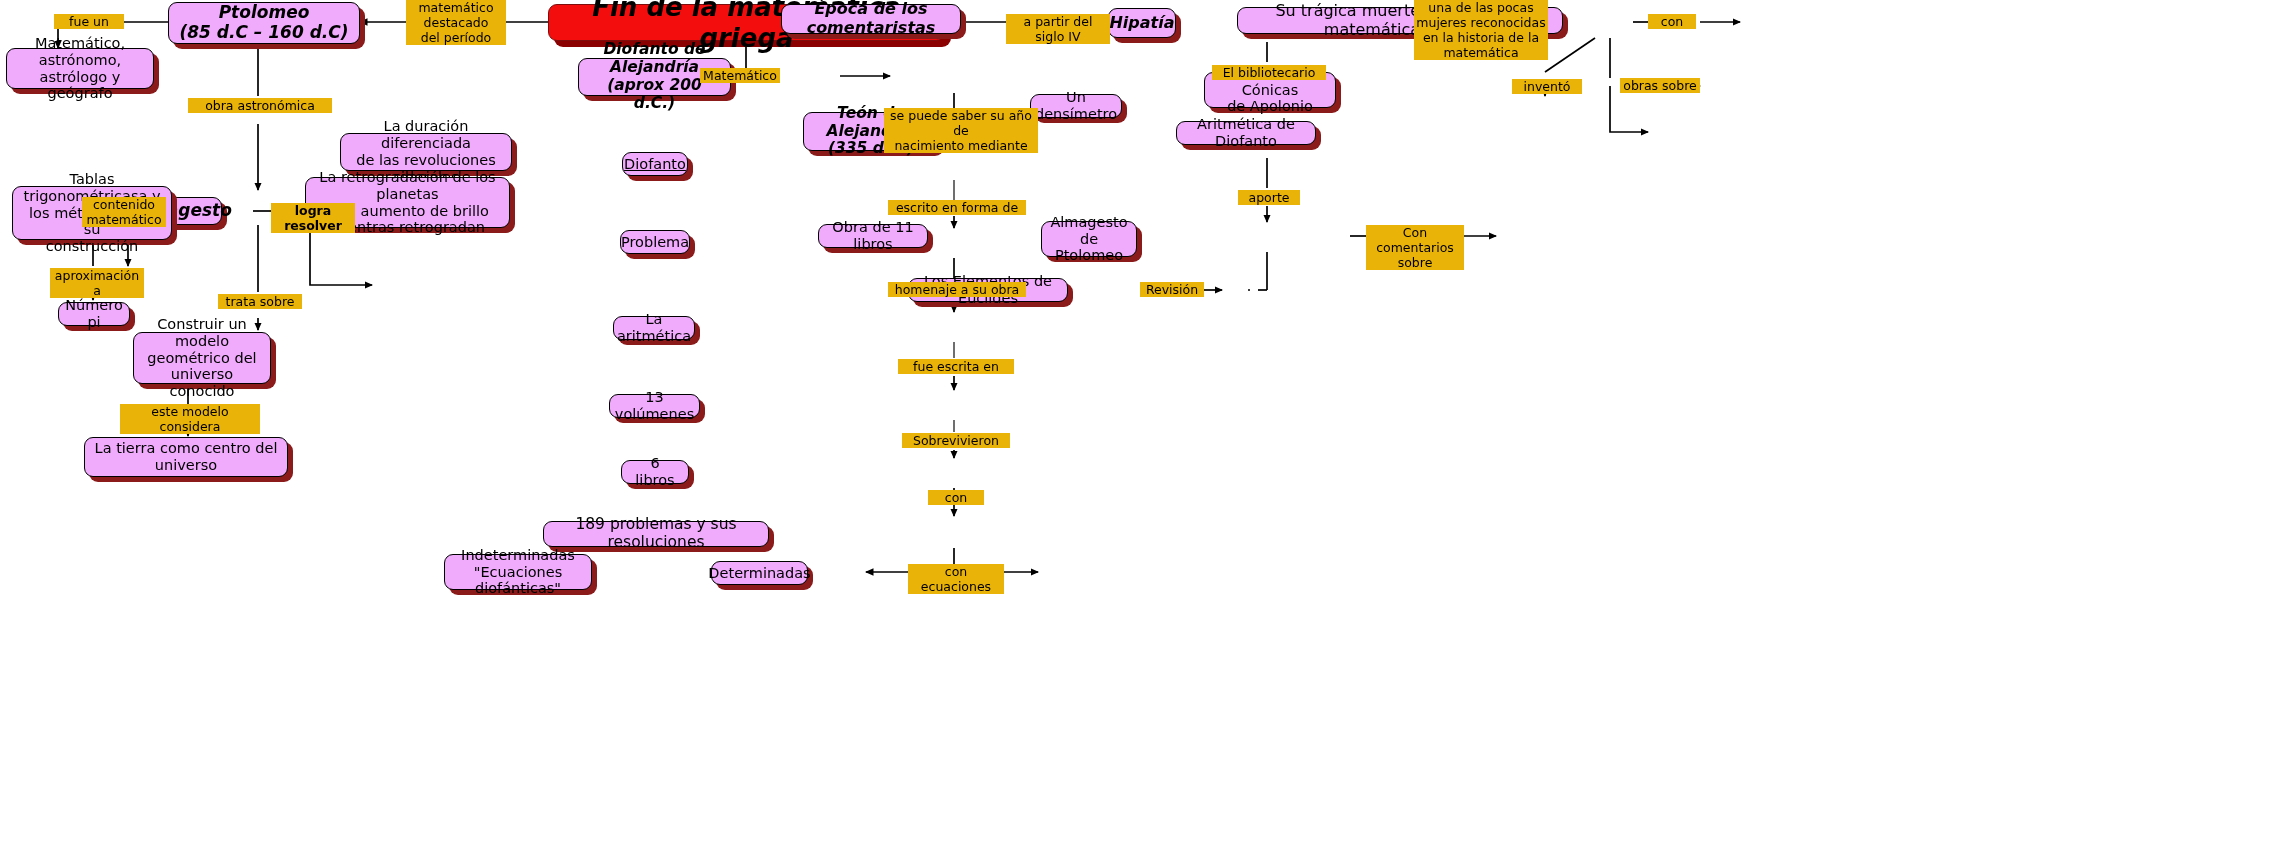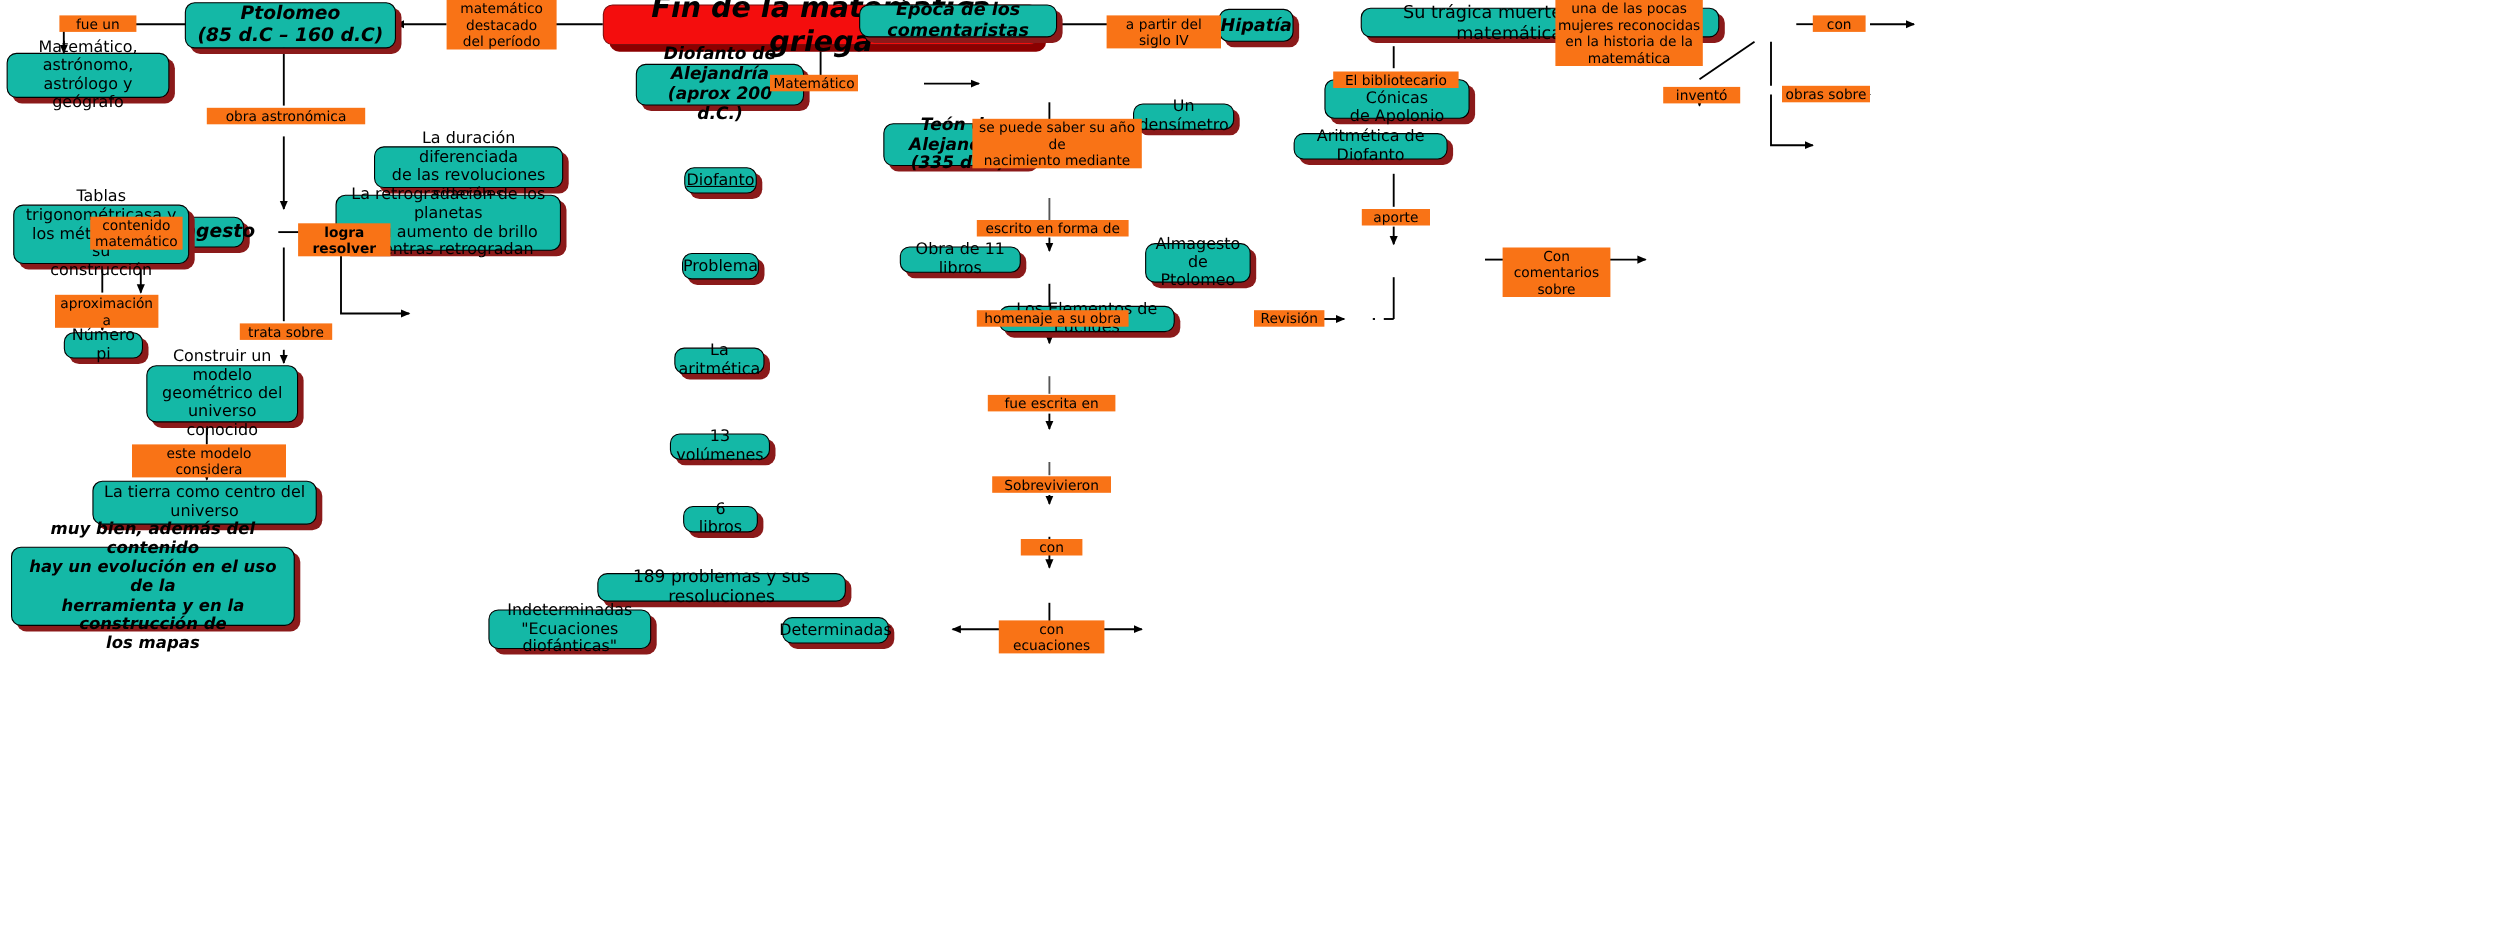--- a/index.html
+++ b/index.html
@@ -3,30 +3,30 @@
 <meta charset="utf-8">
 <style>
   html,body{margin:0;padding:0;background:#ffffff;}
   body{width:2285px;height:862px;position:relative;overflow:hidden;
        font-family:"DejaVu Sans","Liberation Sans",sans-serif;}
   #stage{position:absolute;left:0;top:0;width:2285px;height:862px;}
   svg#wires{position:absolute;left:0;top:0;width:2285px;height:862px;pointer-events:none;}
 
   
   .node{position:absolute;box-sizing:border-box;
-        background:#14b8a6;border:1.6px solid #000;border-radius:9px;
+        background:#f0abfc;border:1.6px solid #000;border-radius:9px;
         display:flex;align-items:center;justify-content:center;text-align:center;
         color:#000;line-height:1.16;padding:3px 8px;
         box-shadow:5px 5px 0 0 #8b1a1a;z-index:3;}
   .node.red{background:#f40d0d;border-color:#7e0d0d;box-shadow:6px 6px 0 0 #8b0000;}
   .node.em{font-style:italic;font-weight:bold;}
 
   
   .lbl{position:absolute;color:#000;font-size:12.5px;line-height:1.2;
-       text-align:center;background:#f97316;padding:0 2px;z-index:4;
+       text-align:center;background:#eab308;padding:0 2px;z-index:4;
        white-space:pre-line;}
 </style>
 </head>
 <body>
 
 <div id="stage">
 
   <svg id="wires" viewBox="0 0 2285 862" xmlns="http://www.w3.org/2000/svg">
     <defs>
       <marker id="ah" markerWidth="9" markerHeight="9" refX="7.5" refY="4.5" orient="auto" markerUnits="userSpaceOnUse">
@@ -175,24 +175,20 @@
 construcción</div>
 
   <div class="node" style="left:58px;top:302px;width:72px;height:24px;font-size:14.5px;">Número pi</div>
 
   <div class="node" style="left:114px;top:332px;width:138px;height:52px;font-size:14.5px;white-space:pre-line;margin-left:19px;">Construir un modelo
 geométrico del
 universo conocido</div>
 
   <div class="node" style="left:84px;top:437px;width:204px;height:40px;font-size:14.5px;">La tierra como centro del universo</div>
 
-  <div class="node em" style="left:10px;top:497px;width:258px;height:72px;font-size:15px;white-space:pre-line;">muy bien, además del contenido
-hay un evolución en el uso de la
-herramienta y en la construcción de
-los mapas</div>
 
   <div class="node em" style="left:578px;top:58px;width:153px;height:38px;font-size:15.5px;white-space:pre-line;">Diofanto de Alejandría
 (aprox 200 d.C.)</div>
 
   <div class="node" style="left:622px;top:152px;width:66px;height:24px;font-size:14.5px;text-decoration:underline;">Diofanto</div>
 
   <div class="node" style="left:620px;top:230px;width:70px;height:24px;font-size:14.5px;">Problema</div>
 
   <div class="node" style="left:613px;top:316px;width:82px;height:24px;font-size:14.5px;">La aritmética</div>
 

